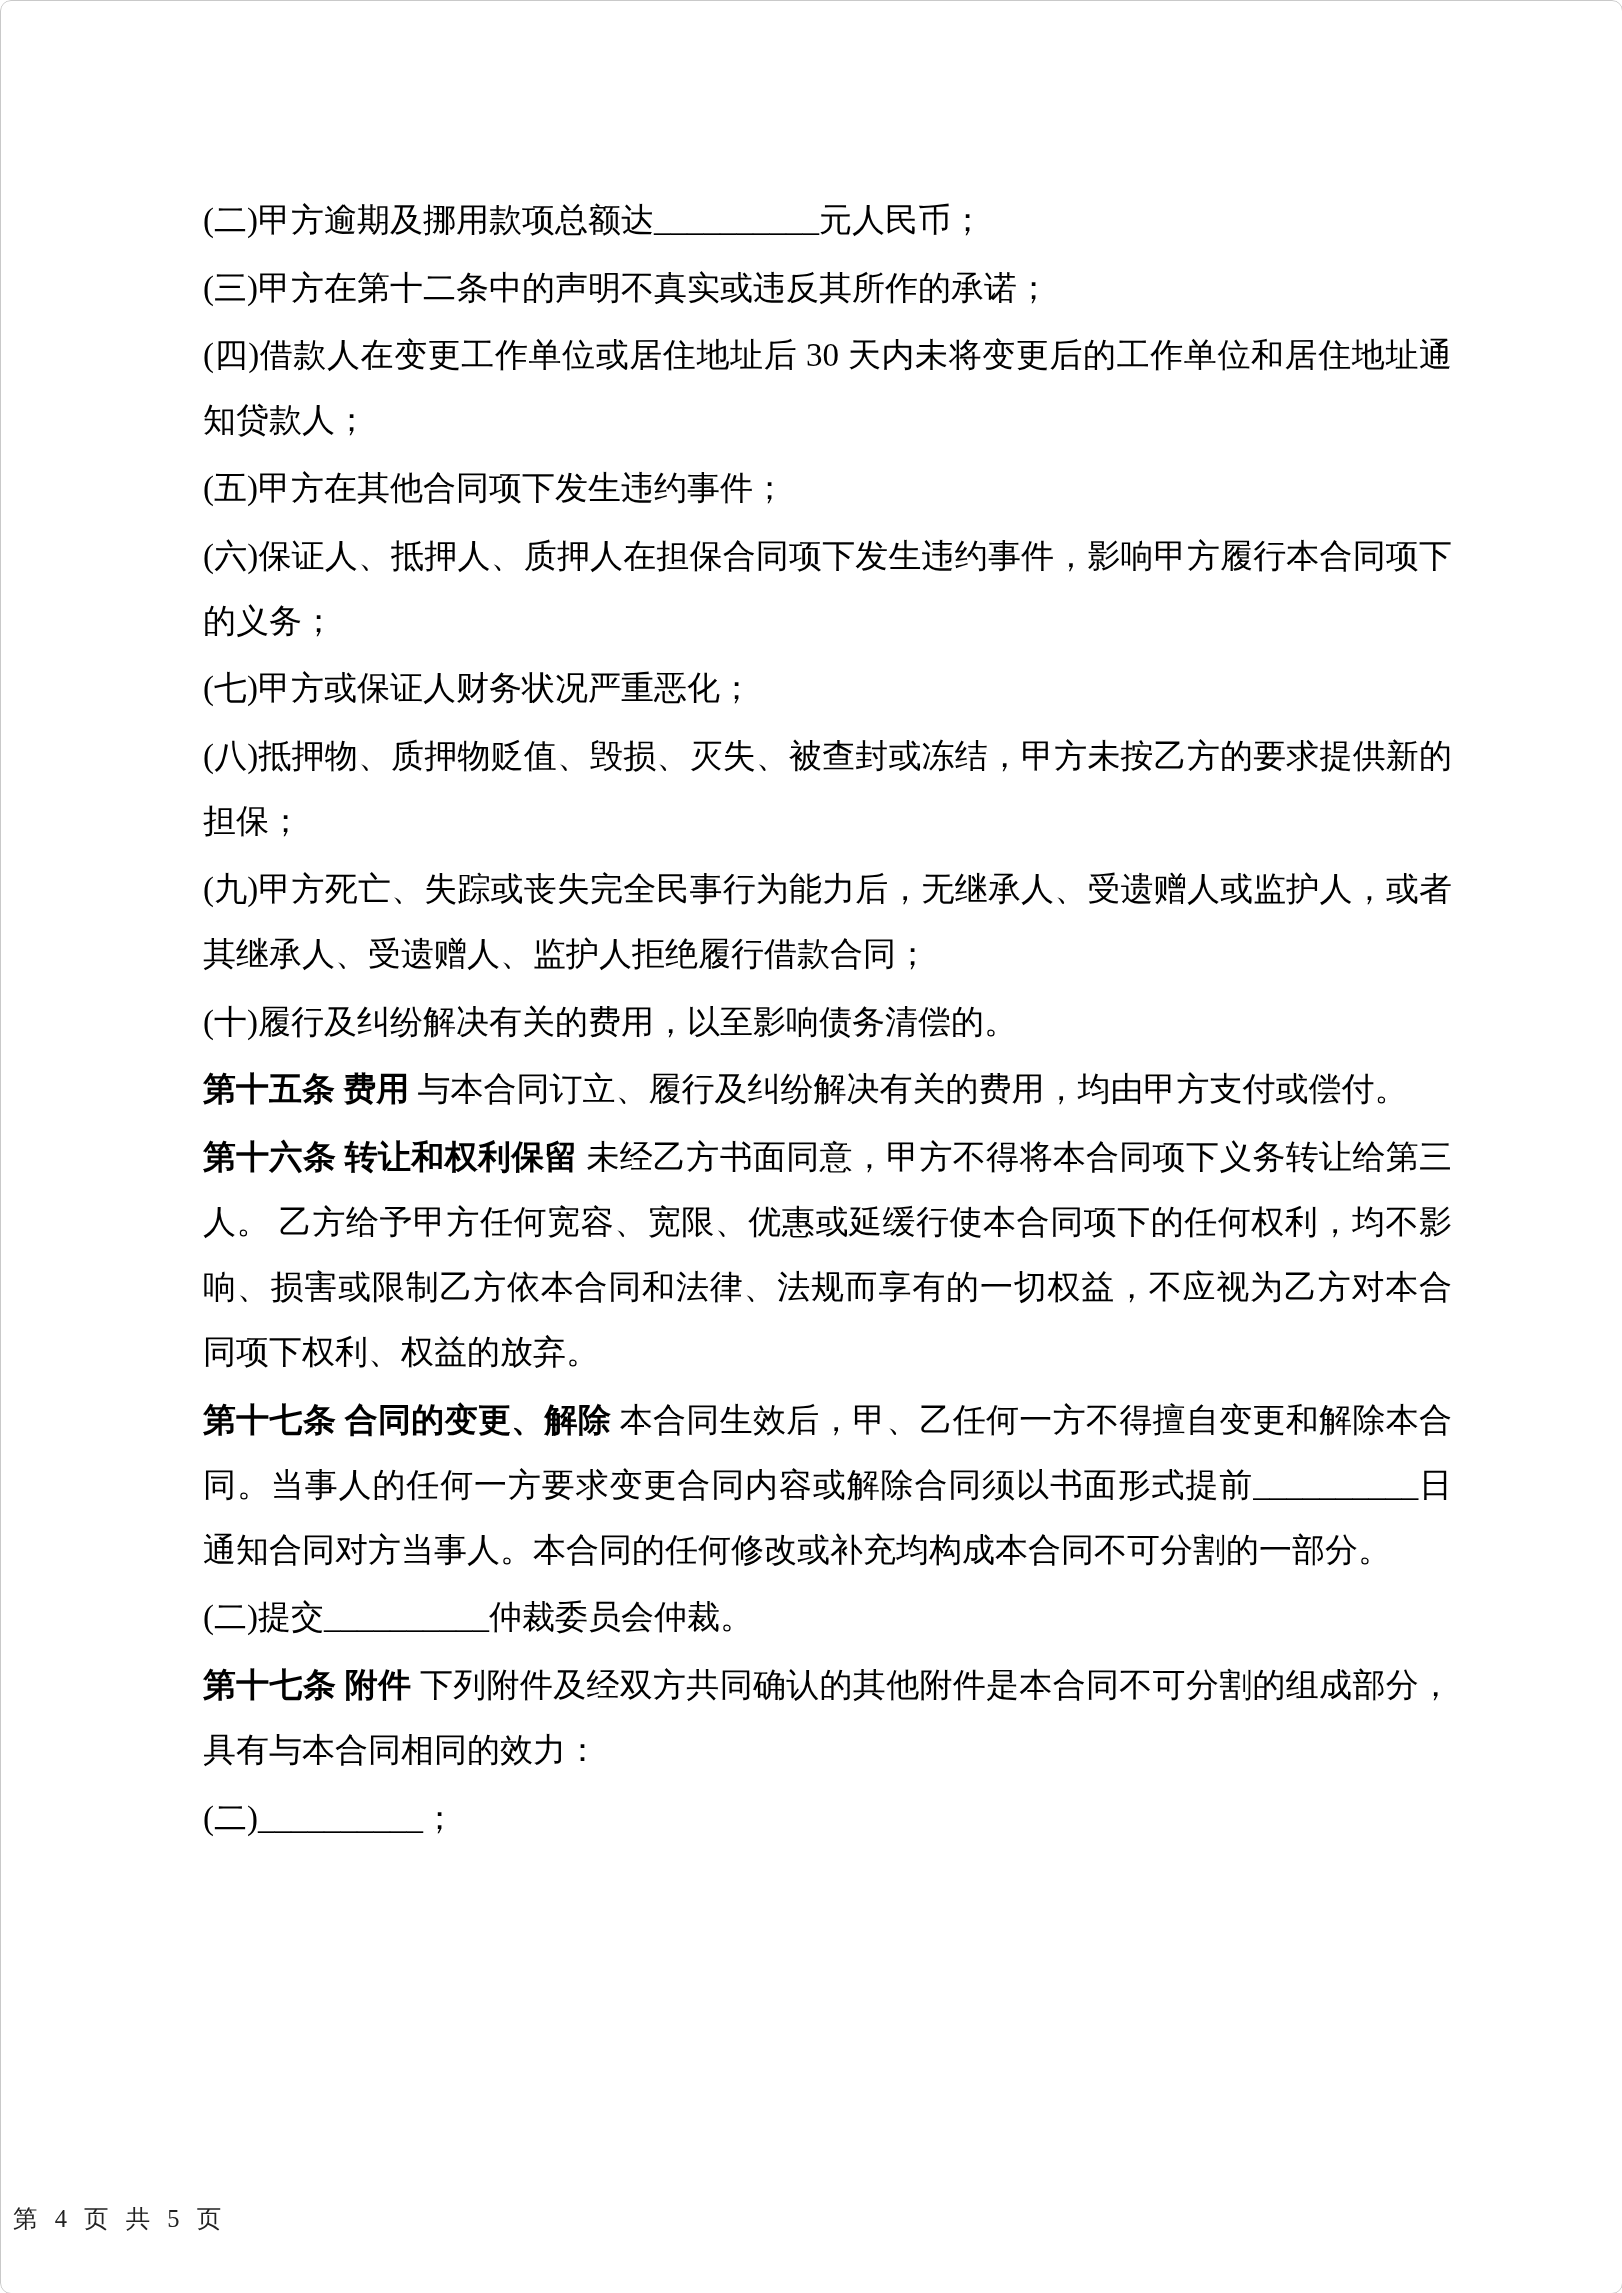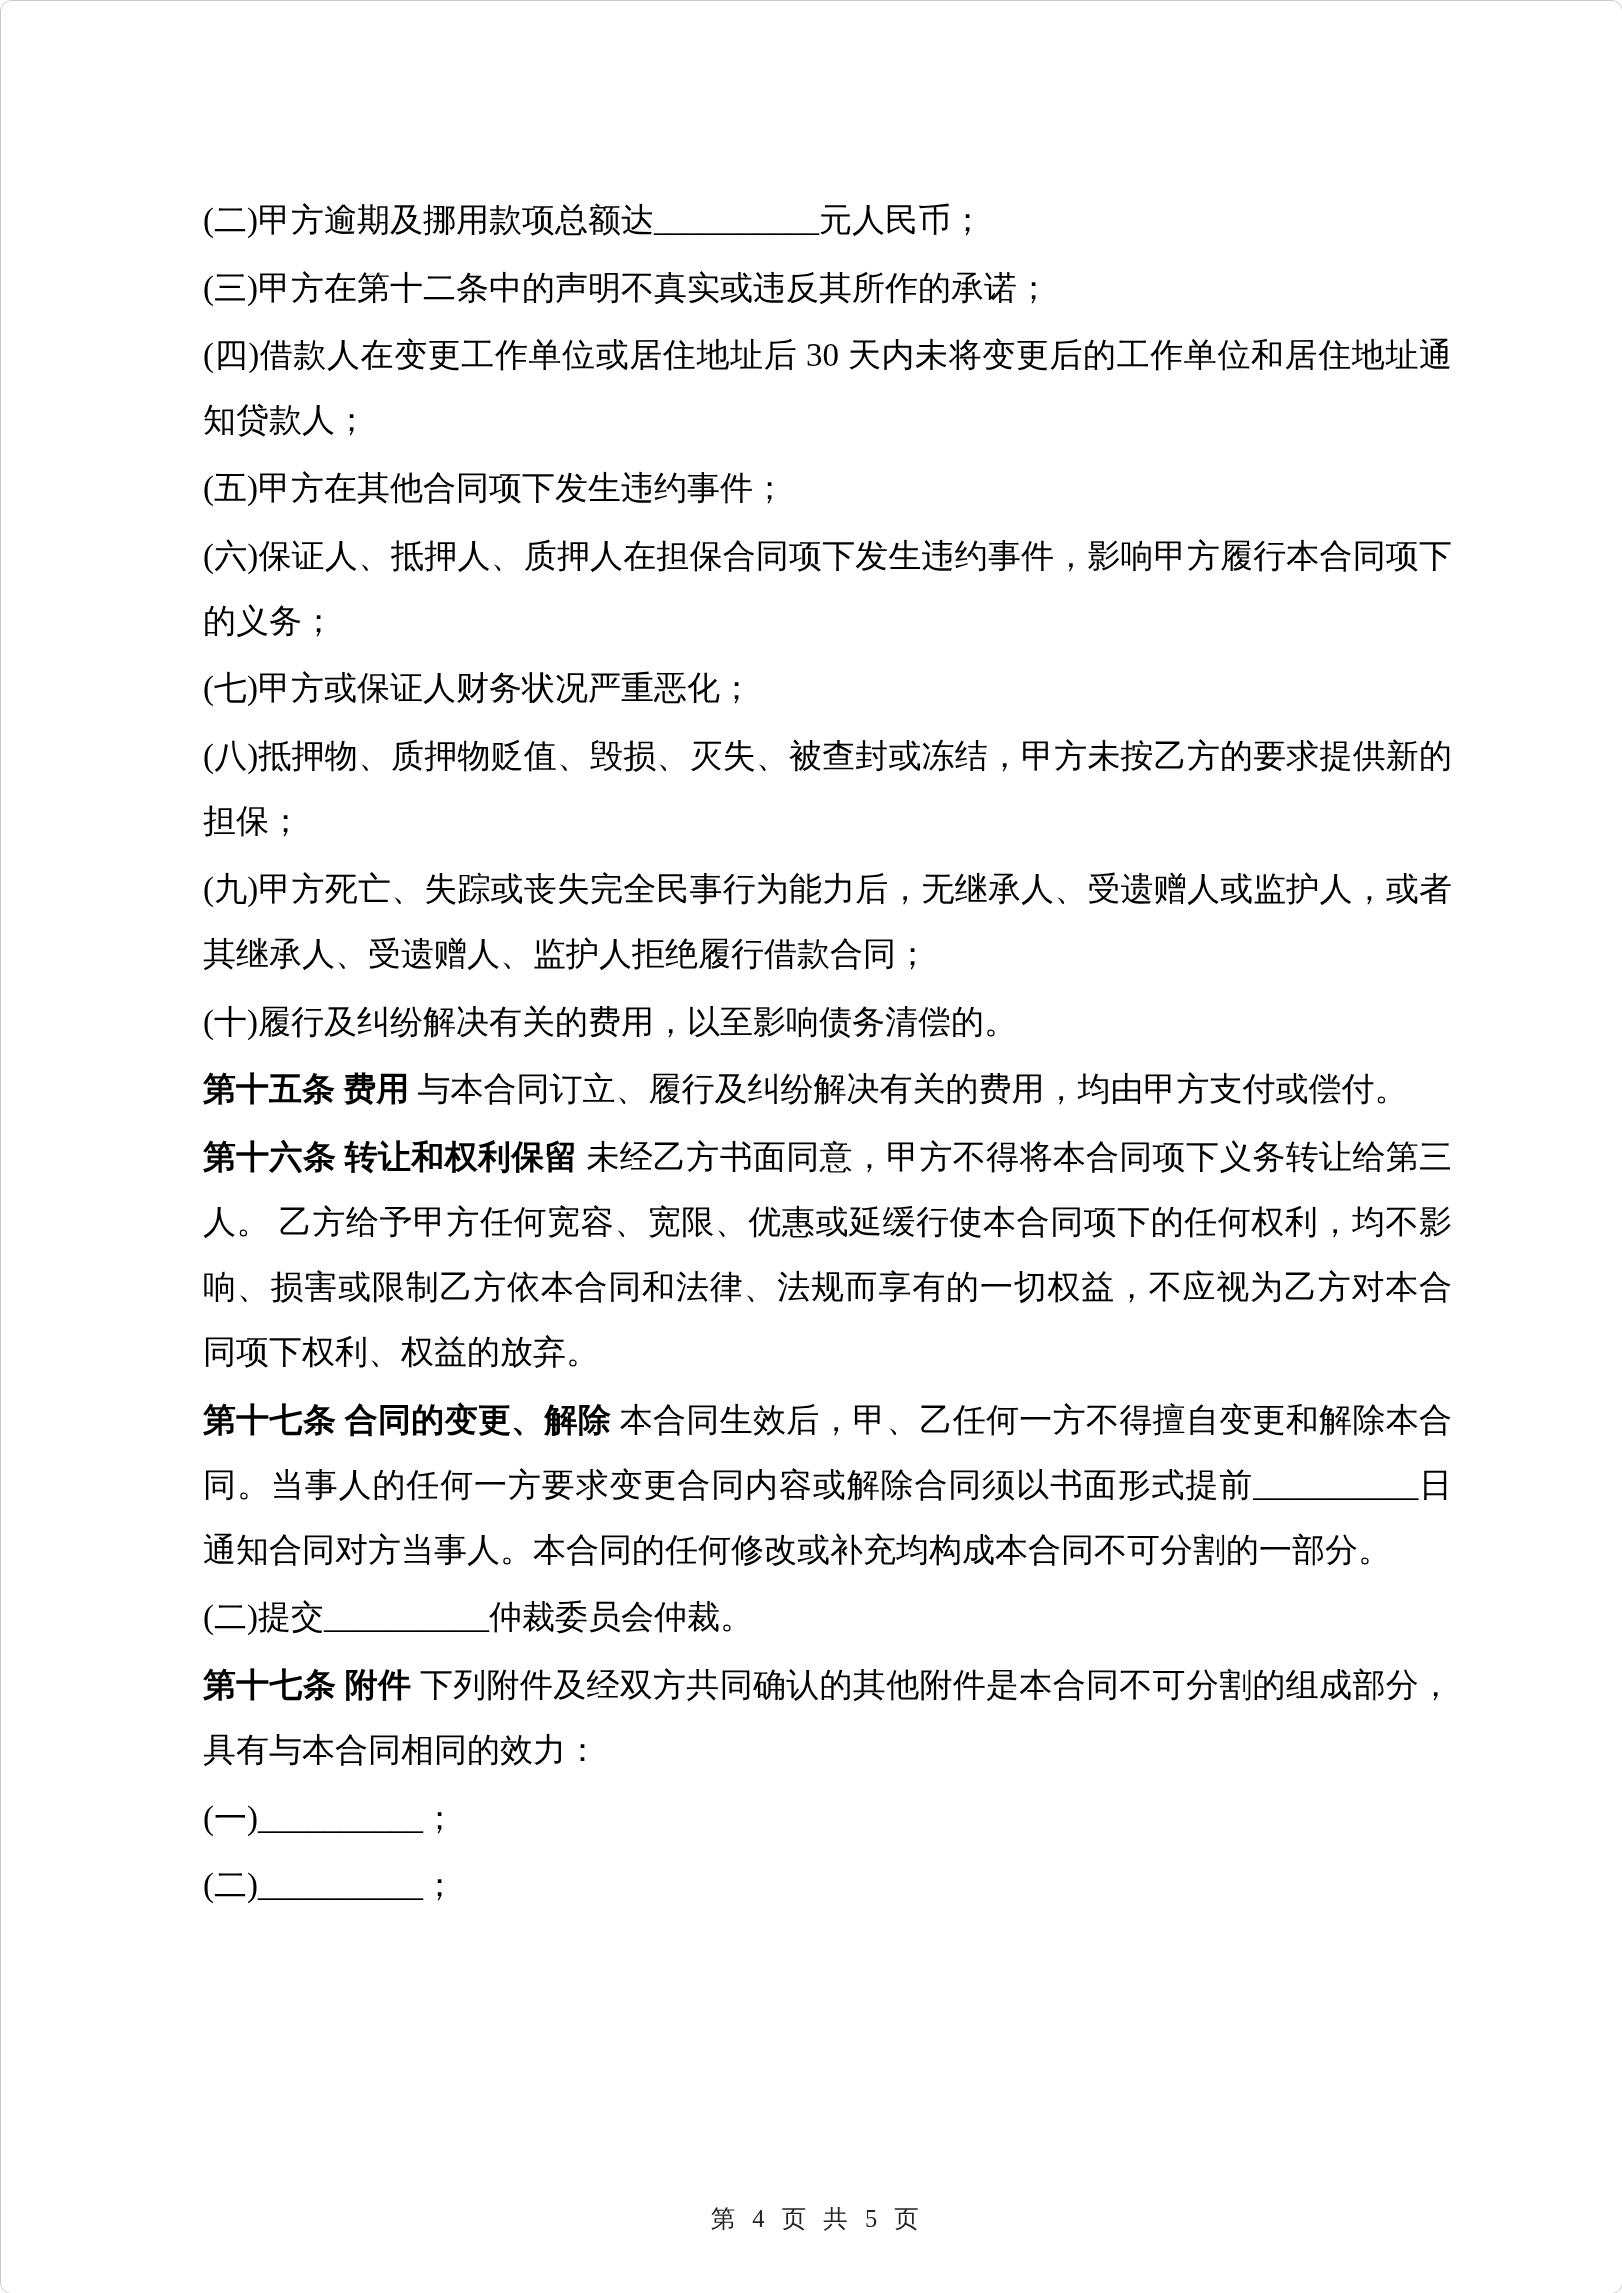--- a/index.html
+++ b/index.html
@@ -27,21 +27,21 @@
     text-justify: inter-character;
     margin-bottom: 2.7px;
     word-break: break-all;
   }
   .clause-heading { font-weight: bold; }
   .footer {
     position: absolute;
     left: 0;
     right: 0;
     bottom: 58px;
-    text-align: center;
+    text-align: left;
     font-size: 24.5px;
     letter-spacing: 5.5px;
     color: #222222;
     padding-left: 12px;
   }
 </style>
 </head>
 <body>
 
 <div class="page">
@@ -70,21 +70,20 @@
     <p class="para"><span class="clause-heading">第十六条 转让和权利保留</span><span> 未经乙方书面同意，甲方不得将本合同项下义务转让给第三人。 乙方给予甲方任何宽容、宽限、优惠或延缓行使本合同项下的任何权利，均不影响、损害或限制乙方依本合同和法律、法规而享有的一切权益，不应视为乙方对本合同项下权利、权益的放弃。</span></p>
 
     <p class="para"><span class="clause-heading">第十七条 合同的变更、解除</span><span> 本合同生效后，甲、乙任何一方不得擅自变更和解除本合同。当事人的任何一方要求变更合同内容或解除合同须以书面形式提前__________日通知合同对方当事人。本合同的任何修改或补充均构成本合同不可分割的一部分。</span></p>
 
 
 
     <p class="para"><span class="clause-heading"></span><span>(二)提交__________仲裁委员会仲裁。</span></p>
 
     <p class="para"><span class="clause-heading">第十七条 附件</span><span> 下列附件及经双方共同确认的其他附件是本合同不可分割的组成部分，具有与本合同相同的效力：</span></p>
 
-    <p class="para"><span class="clause-heading"></span><span>(一)__________；</span></p>
 
     <p class="para"><span class="clause-heading"></span><span>(二)__________；</span></p>
 
   </main>
 
   <footer class="footer">
     <span>第 4 页 共 5 页</span>
   </footer>
 </div>
 

